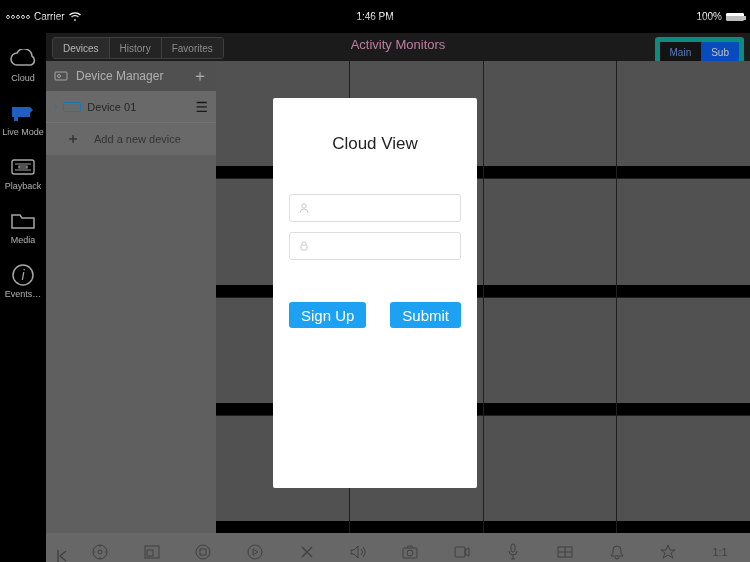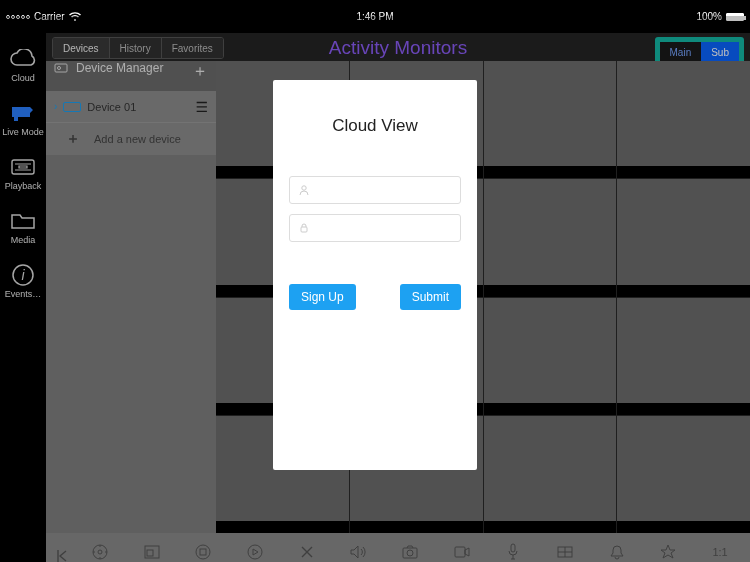--- a/index.html
+++ b/index.html
@@ -20,54 +20,54 @@
   .rail-item .ico { width: 28px; height: 24px; display: flex; align-items: center; justify-content: center; }
   .rail-item .lbl { font-size: 9px; margin-top: 2px; color: #e6e6e6; }
 
   .main { flex: 1; background: #242424; display: flex; flex-direction: column; position: relative; }
 
   .tabrow { height: 28px; display: flex; align-items: flex-start; background: #242424; padding: 4px 6px; gap: 10px; }
   .seg { display: flex; border: 1px solid #555; border-radius: 3px; overflow: hidden; }
   .seg-btn { height: 20px; font-size: 10px; padding: 0 10px; background: #303030; color: #bbb; border: none; cursor: pointer; border-right: 1px solid #555; display: flex; align-items: center; }
   .seg-btn:last-child { border-right: none; }
   .seg-btn.selected { background: #3a3a3a; color: #eee; }
-  .title-center { position: absolute; left: 50%; transform: translateX(-50%); color: #8b5cf6; font-size: 19px; }
+  .title-center { position: absolute; left: 50%; transform: translateX(-50%); color: #f9a8d4; font-size: 13px; }
   .right-seg { margin-left: auto; display: flex; border: 5px solid #14b8a6; border-radius: 3px; overflow: hidden; }
   .right-seg .rs { height: 20px; font-size: 10px; padding: 0 10px; background: #1a1a1a; color: #76a4ff; border: none; cursor: pointer; display: flex; align-items: center; }
   .right-seg .rs.on { background: #0a64ff; color: #fff; }
 
   .content-row { flex: 1; display: flex; }
 
   .device-pane { width: 170px; background: #7f7f7f; display: flex; flex-direction: column; color: #333; position: relative; }
-  .dm-header { height: 30px; background: #6b6b6b; color: #e8e8e8; display: flex; align-items: flex-start; padding: 0 8px; font-size: 12px; }
+  .dm-header { height: 30px; background: #6b6b6b; color: #e8e8e8; display: flex; align-items: center; padding: 0 8px; font-size: 12px; }
   .dm-header .plus { margin-left: auto; color: #e8e8e8; font-size: 16px; }
   .dev-row { height: 32px; display: flex; align-items: center; padding: 0 8px; border-bottom: 1px solid #9a9a9a; background: #8d8d8d; font-size: 11px; color: #333; }
   .dev-row .chev { color: #1da1f2; margin-right: 6px; font-size: 10px; }
   .dev-row .devicon { width: 18px; height: 10px; border: 1px solid #1da1f2; border-radius: 2px; margin-right: 6px; display: inline-block; position: relative; }
   .dev-row .ham { margin-left: auto; font-size: 14px; color: #222; }
   .add-row { height: 32px; display: flex; align-items: center; padding: 0 8px 0 20px; font-size: 11px; color: #444; background: #8d8d8d; }
   .add-row .pl { margin-right: 14px; font-size: 14px; font-weight: bold; }
 
   .grid-area { flex: 1; position: relative; background: #3a3a3a; }
   .grid { position: absolute; inset: 0; display: grid; grid-template-columns: repeat(4,1fr); grid-template-rows: repeat(4,1fr); gap: 1px; background: #2a2a2a; }
   .cell { background: #6d6d6d; position: relative; }
   .cell::after { content: ""; position: absolute; left: 0; right: 0; bottom: 0; height: 12px; background: #000; }
 
   .bottom-tools { height: 46px; background: #8a8a8a; display: flex; align-items: center; padding: 0 4px; }
   .bt { flex: 1; display: flex; flex-direction: column; align-items: center; gap: 1px; color: #555; cursor: pointer; }
   .bt .bi { width: 20px; height: 18px; display: flex; align-items: center; justify-content: center; }
   .bt .bl { font-size: 7px; color: #555; }
   .bt.first { flex: 0 0 24px; }
 
   .overlay { position: absolute; left: 0; top: 16px; right: 0; bottom: 0; background: rgba(0,0,0,0.25); }
-  .modal { position: absolute; width: 204px; height: 390px; left: 50%; top: 64px; transform: translateX(-50%); background: #fff; border-radius: 2px; padding: 36px 16px 16px; display: flex; flex-direction: column; }
+  .modal { position: absolute; width: 204px; height: 390px; left: 50%; top: 82px; transform: translateX(-50%); background: #fff; border-radius: 2px; padding: 36px 16px 16px; display: flex; flex-direction: column; }
   .modal h2 { font-size: 17px; font-weight: 400; color: #222; text-align: center; margin-bottom: 40px; }
   .modal .inp { height: 28px; border: 1px solid #ddd; border-radius: 3px; margin-bottom: 10px; display: flex; align-items: center; padding: 0 8px; color: #ccc; font-size: 12px; }
   .modal .actions { display: flex; justify-content: space-between; margin-top: 32px; }
-  .modal .btn { background: #1da1f2; color: #fff; border: none; border-radius: 3px; height: 26px; padding: 0 12px; font-size: 12px; cursor: pointer; }
+  .modal .btn { background: #1da1f2; color: #fff; border: none; border-radius: 3px; height: 26px; padding: 0 12px; font-size: 15px; cursor: pointer; }
 
   svg { display: block; }
 </style>
 </head>
 <body>
 
 <div class="statusbar">
   <span class="sig">
       <span></span>
       <span></span>

